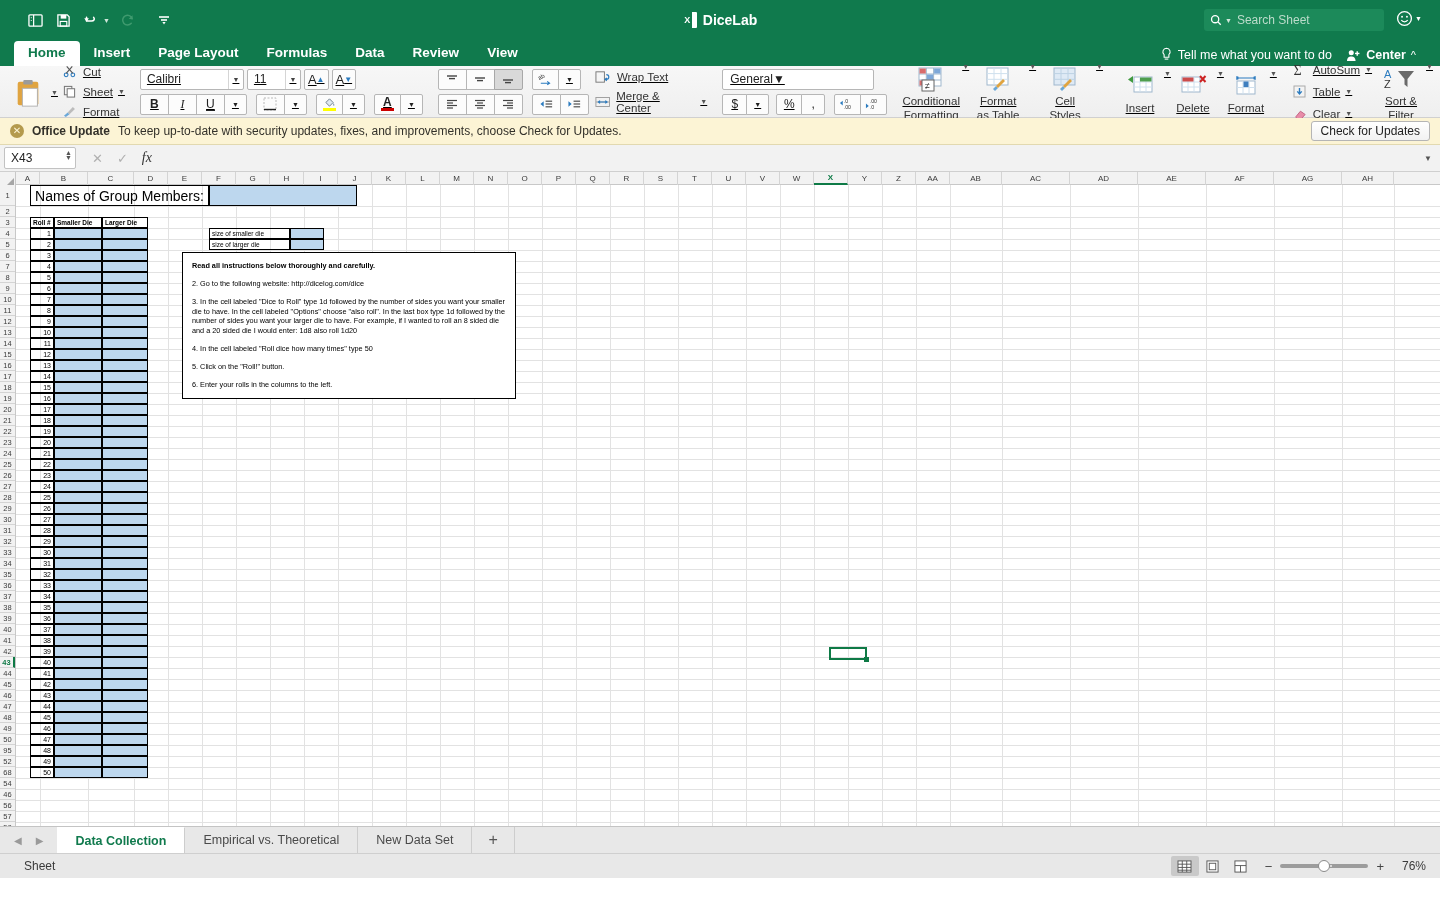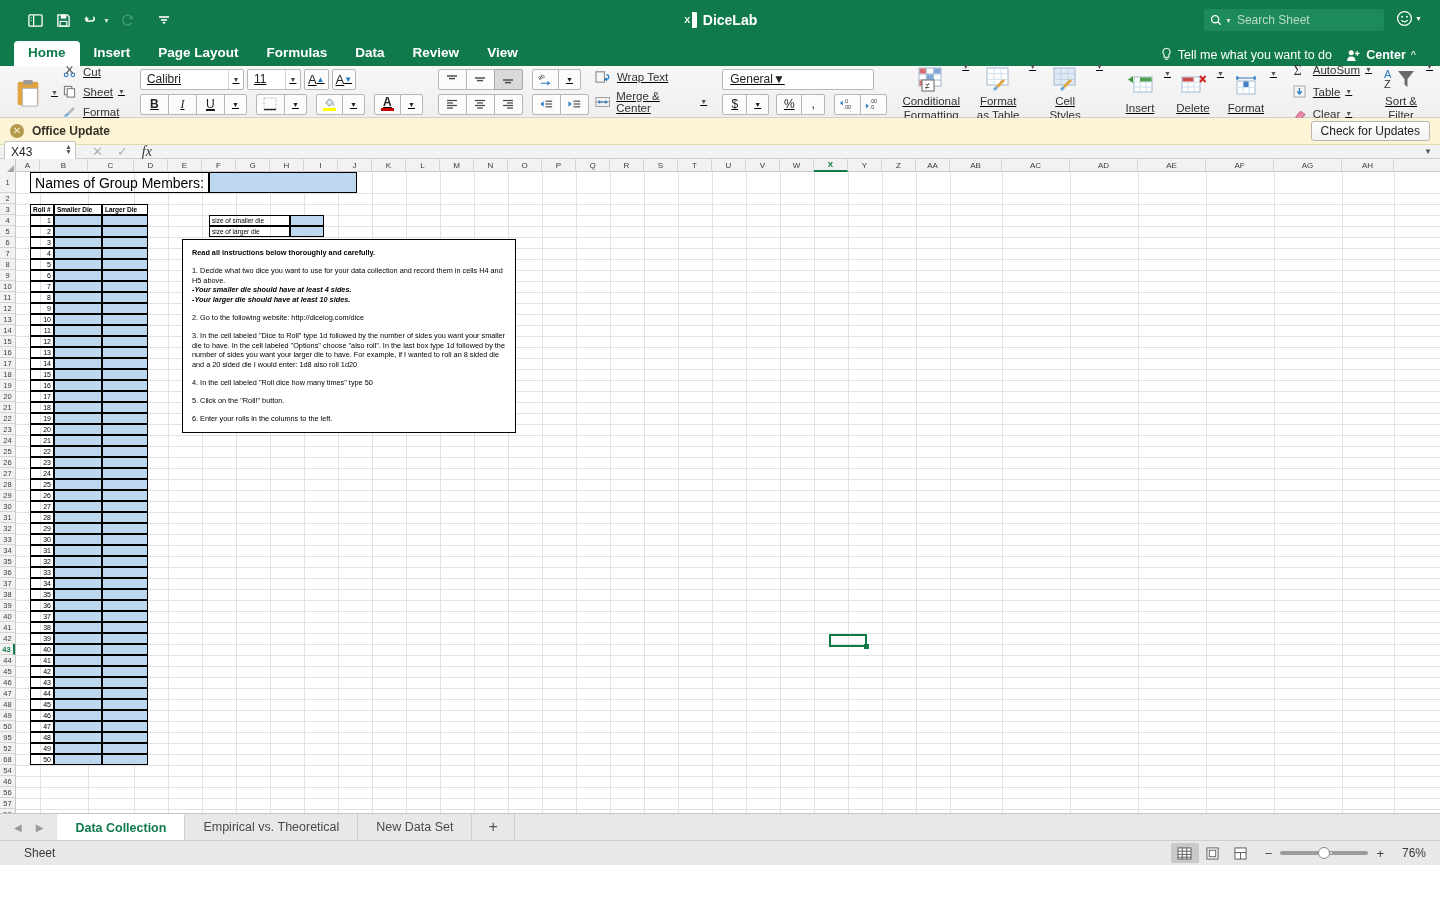--- a/index.html
+++ b/index.html
@@ -182,21 +182,21 @@
   .upd-t { font-size: 12px; color: #33312a; }
   .upd-btn {
     position: absolute; right: 10px; top: 3px;
     height: 20px; padding: 0 9px; font-size: 12px; color: #222;
     background: linear-gradient(#ffffff,#f2f2f2); border: 1px solid #b5b5b5;
     border-radius: 3px; display: flex; align-items: center;
   }
 
   
   .fbar {
-    height: 14px; background: #f2f2f2; border-bottom: 1px solid #cfcfcf;
+    height: 27px; background: #f2f2f2; border-bottom: 1px solid #cfcfcf;
     display: flex; align-items: center; position: relative;
   }
   .namebox {
     width: 72px; height: 22px; margin-left: 4px; background: #ffffff;
     border: 1px solid #c2c2c2; border-radius: 2px;
     display: flex; align-items: center; padding-left: 6px;
     font-size: 12px; color: #222; position: relative;
   }
   .spin {
     position: absolute; right: 3px; top: 2px;
@@ -852,20 +852,21 @@
         <span class="lbl2">Filter</span>
       </div>
       <span class="mini-caret" style="margin-bottom:26px">▼</span>
     </div>
   </div>
 </div>
 
 <div class="updbar">
   <span class="upd-close">✕</span>
   <span class="upd-b">Office Update</span>
+  <span class="upd-t">To keep up-to-date with security updates, fixes, and improvements, choose Check for Updates.</span>
   <div class="upd-btn">Check for Updates</div>
 </div>
 
 <div class="fbar">
   <div class="namebox">
     <span>X43</span>
     <span class="spin">
         <span>▲</span>
         <span>▼</span>
       </span>
@@ -1234,25 +1235,20 @@
         <div class="cell bd right" style="left: 14px; top: 571px; width: 24px; height: 11px; font-size: 7px;">49</div>
         <div class="cell bd fill" style="left: 38px; top: 571px; width: 48px; height: 11px;"></div>
         <div class="cell bd fill" style="left: 86px; top: 571px; width: 46px; height: 11px;"></div>
         <div class="cell bd right" style="left: 14px; top: 582px; width: 24px; height: 11px; font-size: 7px;">50</div>
         <div class="cell bd fill" style="left: 38px; top: 582px; width: 48px; height: 11px;"></div>
         <div class="cell bd fill" style="left: 86px; top: 582px; width: 46px; height: 11px;"></div>
       </div>
 
     <div class="instr" style="left:166px;top:67px;width:334px;">
       <p class="hd">Read all instructions below thoroughly and carefully.</p>
-      <p>
-        <span>1. Decide what two dice you want to use for your data collection and record them in cells H4 and H5 above.</span><br>
-        <span class="bi">-Your smaller die should have at least 4 sides.</span><br>
-        <span class="bi">-Your larger die should have at least 10 sides.</span>
-      </p>
       <p>2. Go to the following website: http://dicelog.com/dice</p>
       <p>3. In the cell labeled "Dice to Roll" type 1d followed by the number of sides you want your smaller die to have. In the cell labeled "Options" choose "also roll".  In the last box type 1d followed by the number of sides you want your larger die to have. For example, if I wanted to roll an 8 sided die and a 20 sided die I would enter: 1d8 also roll 1d20</p>
       <p>4. In the cell labeled  "Roll dice how many times" type 50</p>
       <p>5. Click on the "Roll!" button.</p>
       <p>6. Enter your rolls in the columns to the left.</p>
     </div>
 
     <div class="selbox" style="left:813px;top:462px;width:38px;height:13px;"></div>
     <div class="selhandle" style="left:848px;top:472px;"></div>
   </div>

